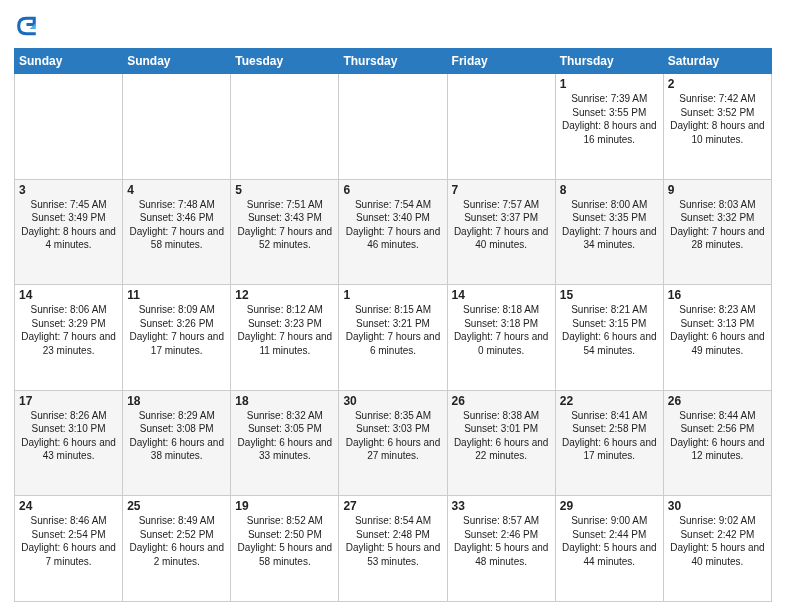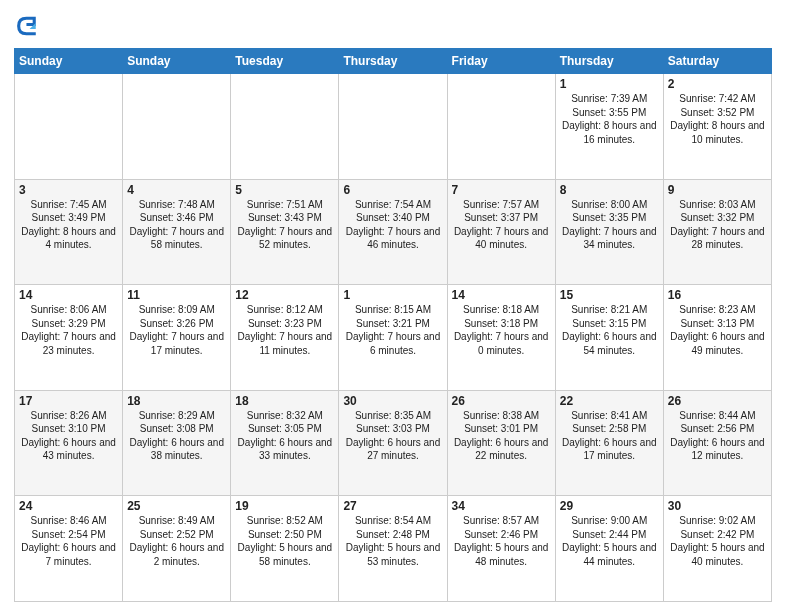--- a/index.html
+++ b/index.html
@@ -256,21 +256,21 @@
           </td>
           <td>
             <span class="day-num">19</span>
             <div class="day-info">Sunrise: 8:52 AM<br>Sunset: 2:50 PM<br>Daylight: 5 hours and 58 minutes.</div>
           </td>
           <td>
             <span class="day-num">27</span>
             <div class="day-info">Sunrise: 8:54 AM<br>Sunset: 2:48 PM<br>Daylight: 5 hours and 53 minutes.</div>
           </td>
           <td>
-            <span class="day-num">34</span>
+            <span class="day-num">33</span>
             <div class="day-info">Sunrise: 8:57 AM<br>Sunset: 2:46 PM<br>Daylight: 5 hours and 48 minutes.</div>
           </td>
           <td>
             <span class="day-num">29</span>
             <div class="day-info">Sunrise: 9:00 AM<br>Sunset: 2:44 PM<br>Daylight: 5 hours and 44 minutes.</div>
           </td>
           <td>
             <span class="day-num">30</span>
             <div class="day-info">Sunrise: 9:02 AM<br>Sunset: 2:42 PM<br>Daylight: 5 hours and 40 minutes.</div>
           </td>

